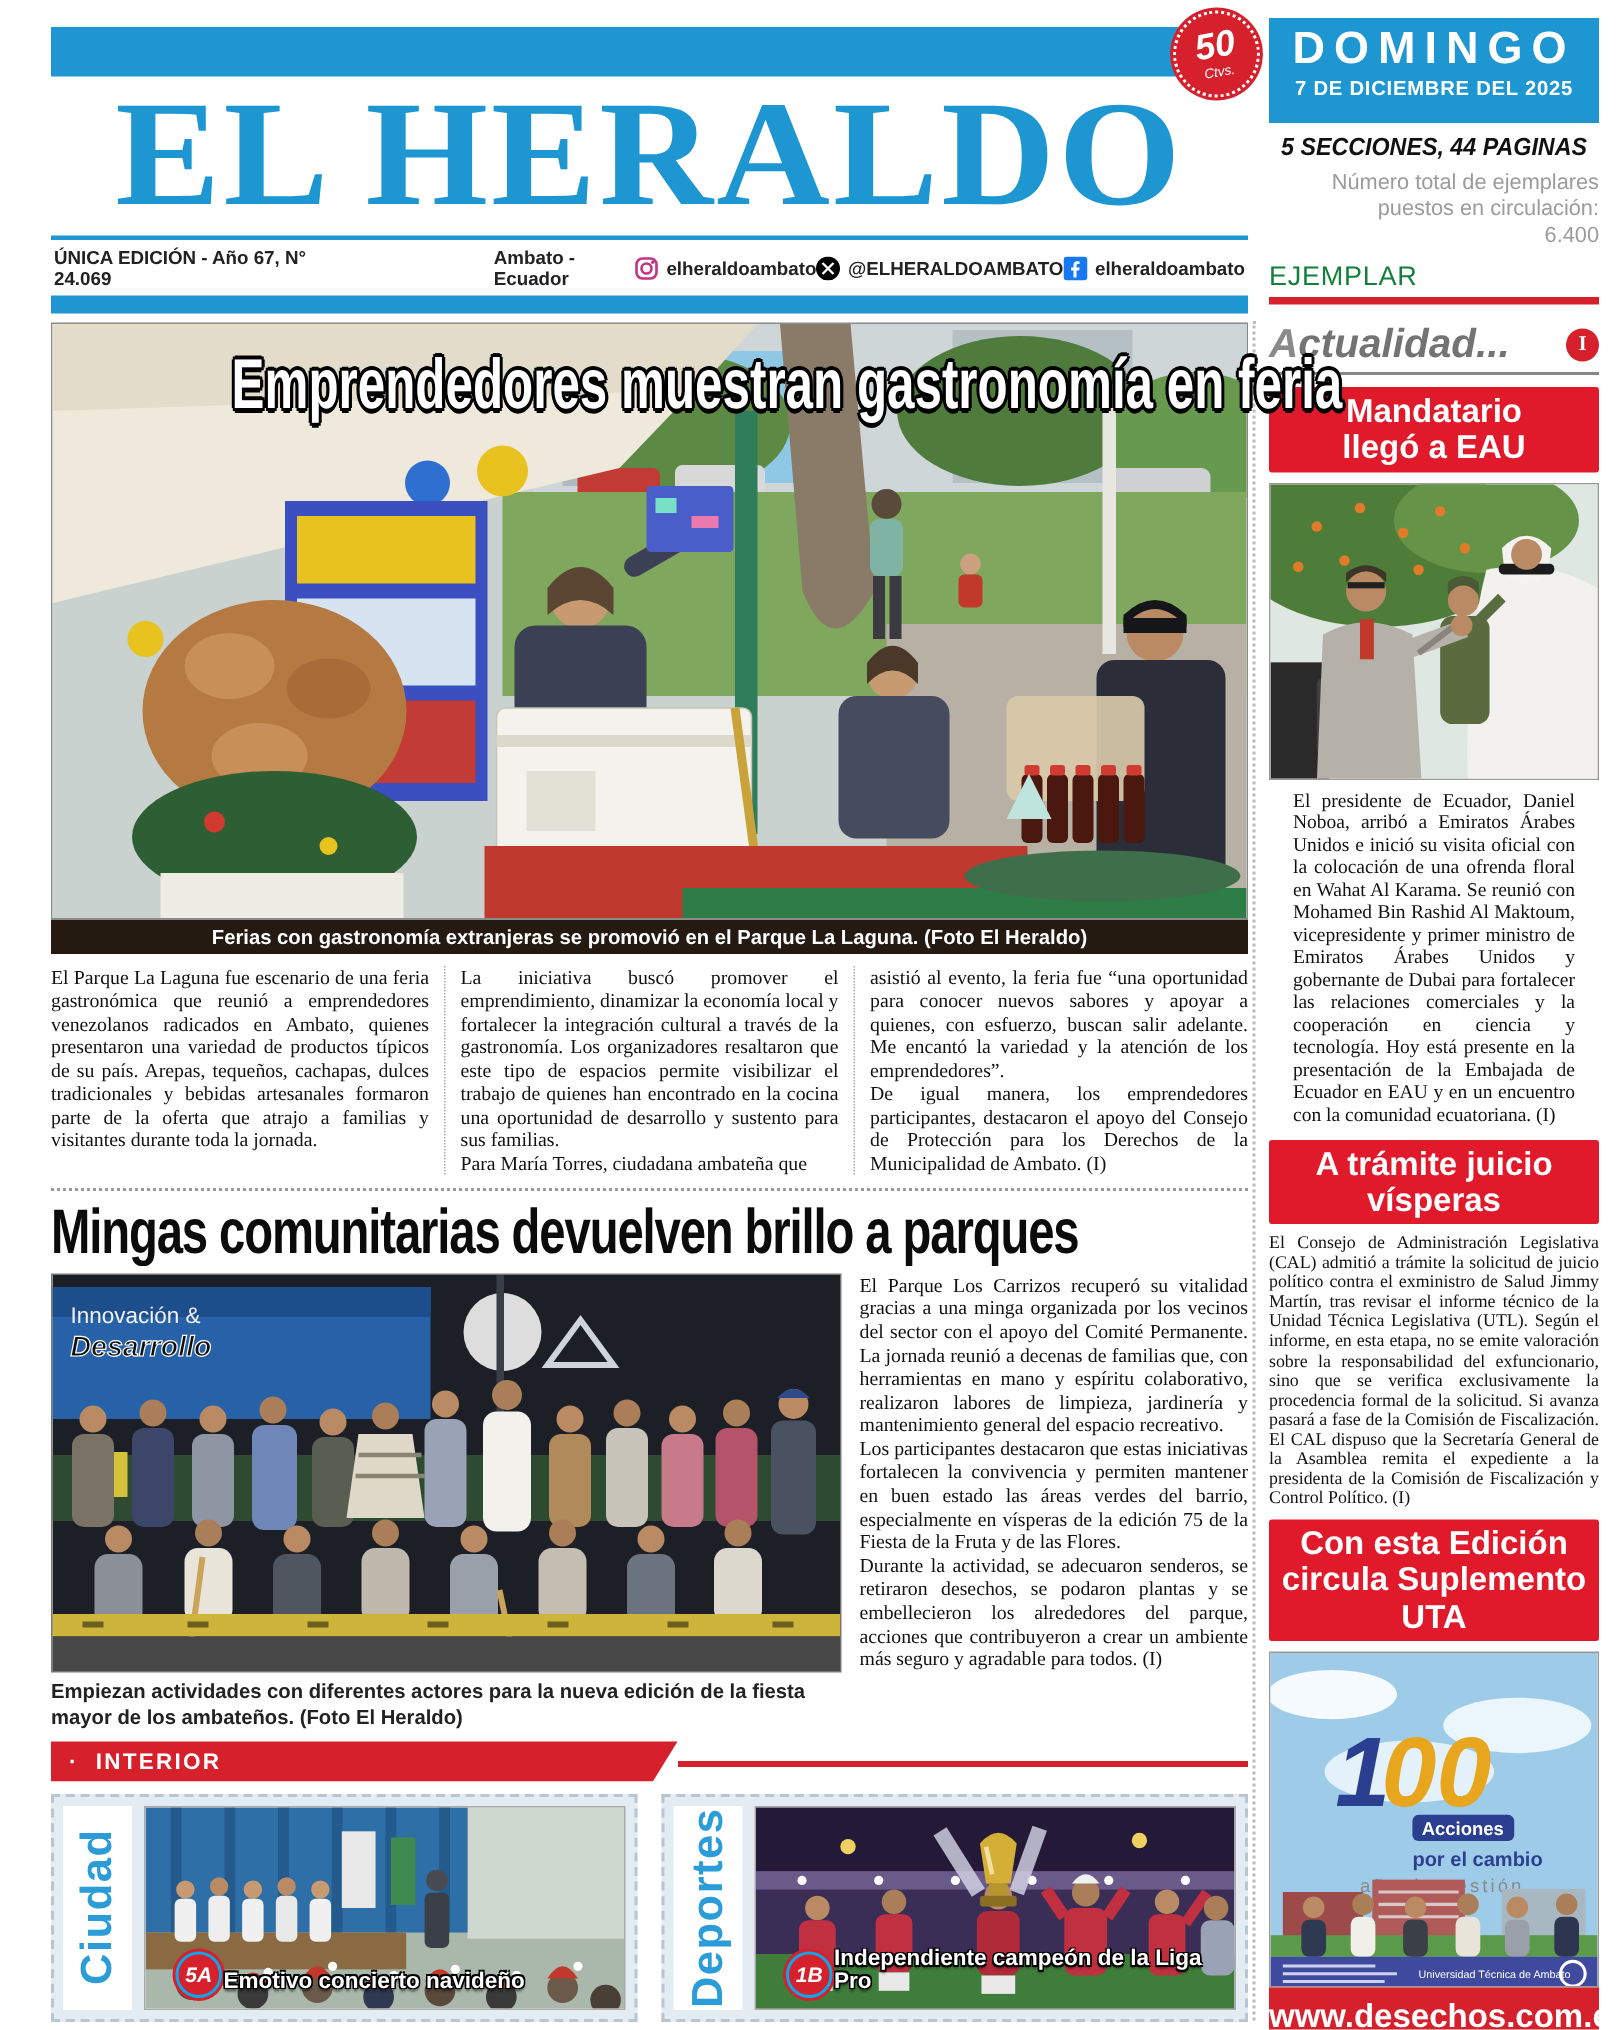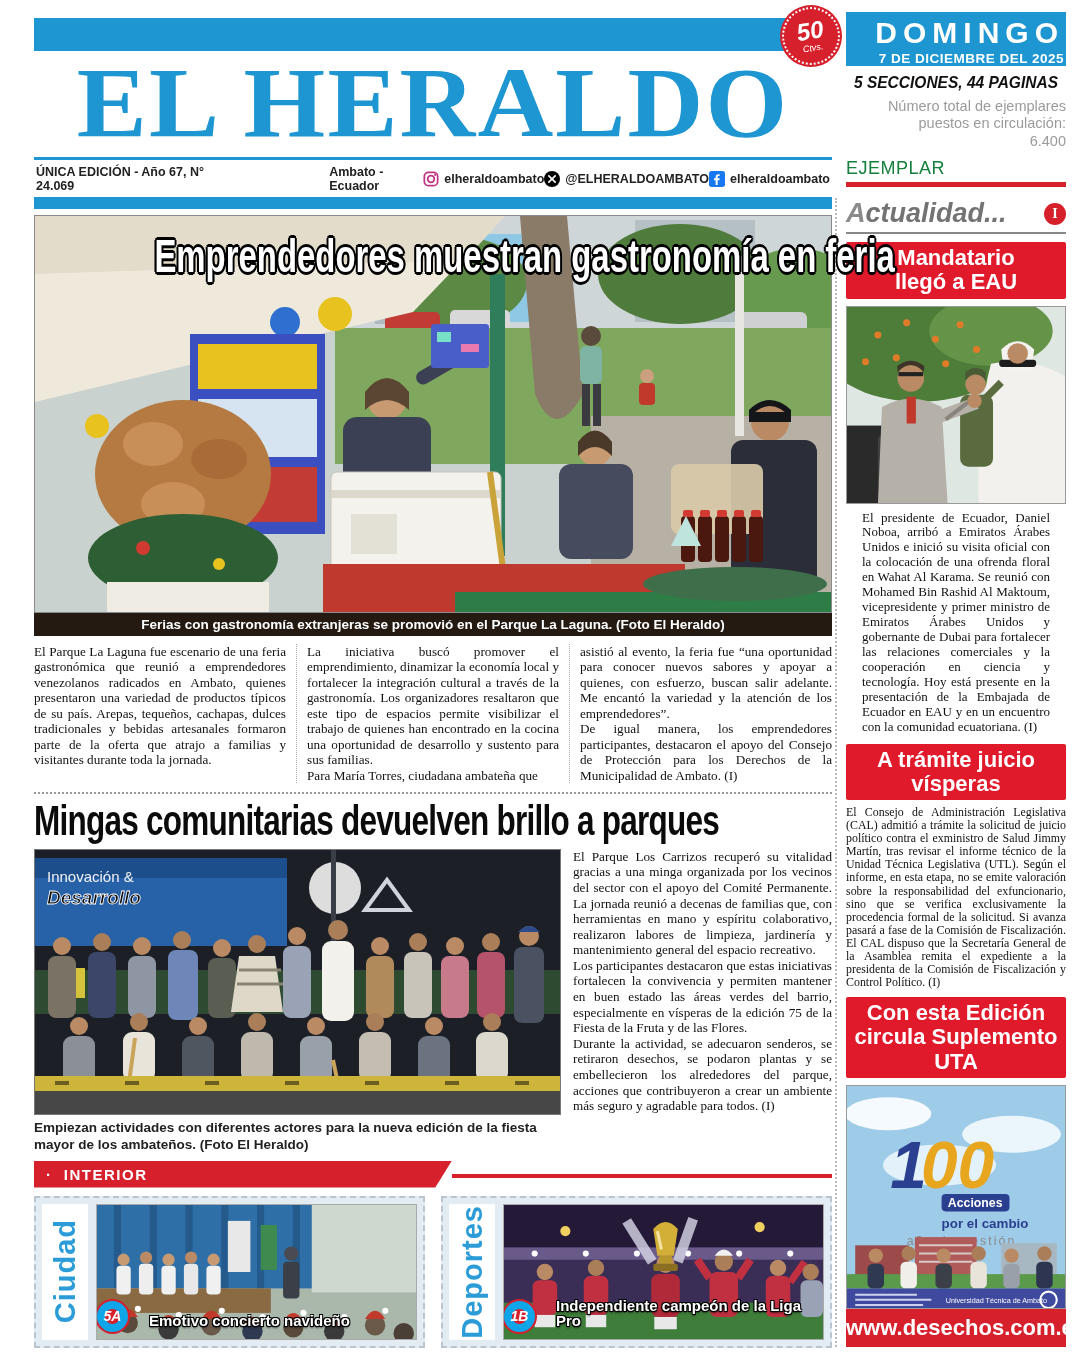--- a/index.html
+++ b/index.html
@@ -44,26 +44,26 @@
 
 .interior-row{display:flex;align-items:flex-start;margin-top:5px}
 .ribbon{flex:0 0 418px;background:var(--red);color:#fff;font-weight:bold;font-size:15px;letter-spacing:1.5px;padding:5px 0 5px 12px;clip-path:polygon(0 0,100% 0,96% 100%,0 100%)}
 .red-rule{flex:1;height:4px;background:var(--red);margin-top:13px}
 .teasers{display:flex;gap:16px;margin-top:8px}
 .teaser{flex:1;background:#e3ecf3;border:2px dashed #b9c6d2;display:flex;padding:6px;height:152px}
 .vlabel{flex:0 0 46px;background:#fff;display:flex;align-items:center;justify-content:center;margin-right:8px}
 .vlabel span{writing-mode:vertical-rl;transform:rotate(180deg);font-size:29px;font-weight:bold;color:#2b9cd8;letter-spacing:1px}
 .tphoto{flex:1;position:relative;border:1px solid #aaa;overflow:hidden;line-height:0}
 .tphoto svg{width:100%;height:100%}
-.page-badge{position:absolute;left:0;bottom:7px;width:31px;height:31px;border-radius:50%;background:var(--red);border:8px solid #0ea5e9;box-shadow:0 0 0 2px var(--red);color:#fff;font-style:italic;font-weight:bold;font-size:14px;display:flex;align-items:center;justify-content:center;line-height:1}
+.page-badge{position:absolute;left:20px;bottom:7px;width:31px;height:31px;border-radius:50%;background:var(--red);border:2px solid #0ea5e9;box-shadow:0 0 0 2px var(--red);color:#fff;font-style:italic;font-weight:bold;font-size:14px;display:flex;align-items:center;justify-content:center;line-height:1}
 .tcaption{position:absolute;left:52px;bottom:11px;color:#fff;font-weight:bold;font-size:15px;line-height:1;
 text-shadow:-1px -1px 0 #000,1px -1px 0 #000,-1px 1px 0 #000,1px 1px 0 #000,0 2px 2px rgba(0,0,0,.7)}
 
 
-.domingo{background:var(--blue);color:#fff;text-align:right;padding:6px 2px 0;margin-top:8px}
+.domingo{background:var(--blue);color:#fff;text-align:center;padding:6px 2px 16px;margin-top:8px}
 .domingo-day{font-size:30px;font-weight:bold;letter-spacing:6px;line-height:1}
 .domingo-date{font-size:13.5px;font-weight:bold;margin-top:3px;letter-spacing:.5px}
 .sections-line{text-align:center;font-style:italic;font-weight:bold;font-size:16.5px;margin:7px 0 4px;transform:scaleX(.94);white-space:nowrap}
 .circulation{color:#9b9b9b;font-size:14.5px;line-height:1.2;text-align:right;margin:2px 0 8px}
 .ejemplar{font-size:18px;color:#15803d;letter-spacing:.5px;margin:0 0 3px}
 .redline{height:5px;background:var(--red);margin-bottom:11px}
 .sidebar-lower{flex:1;display:flex;flex-direction:column;border-left:2px dotted #bbb;margin-left:-11px;padding-left:9px;min-height:0}
 .actualidad{display:flex;align-items:center;border-bottom:2px solid #888;padding-bottom:3px;margin-bottom:8px}
 .act-a{font-size:27px;font-weight:bold;font-style:italic;color:#8a8a8a}
 .act-rest{font-size:27px;font-weight:bold;font-style:italic;color:#737373}

